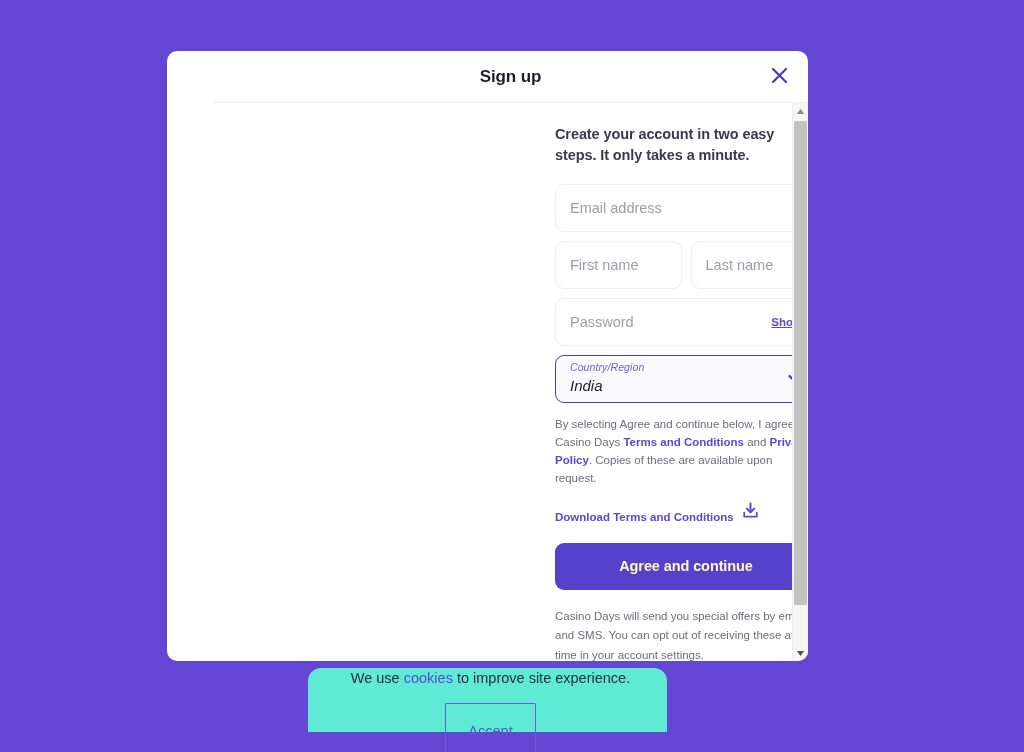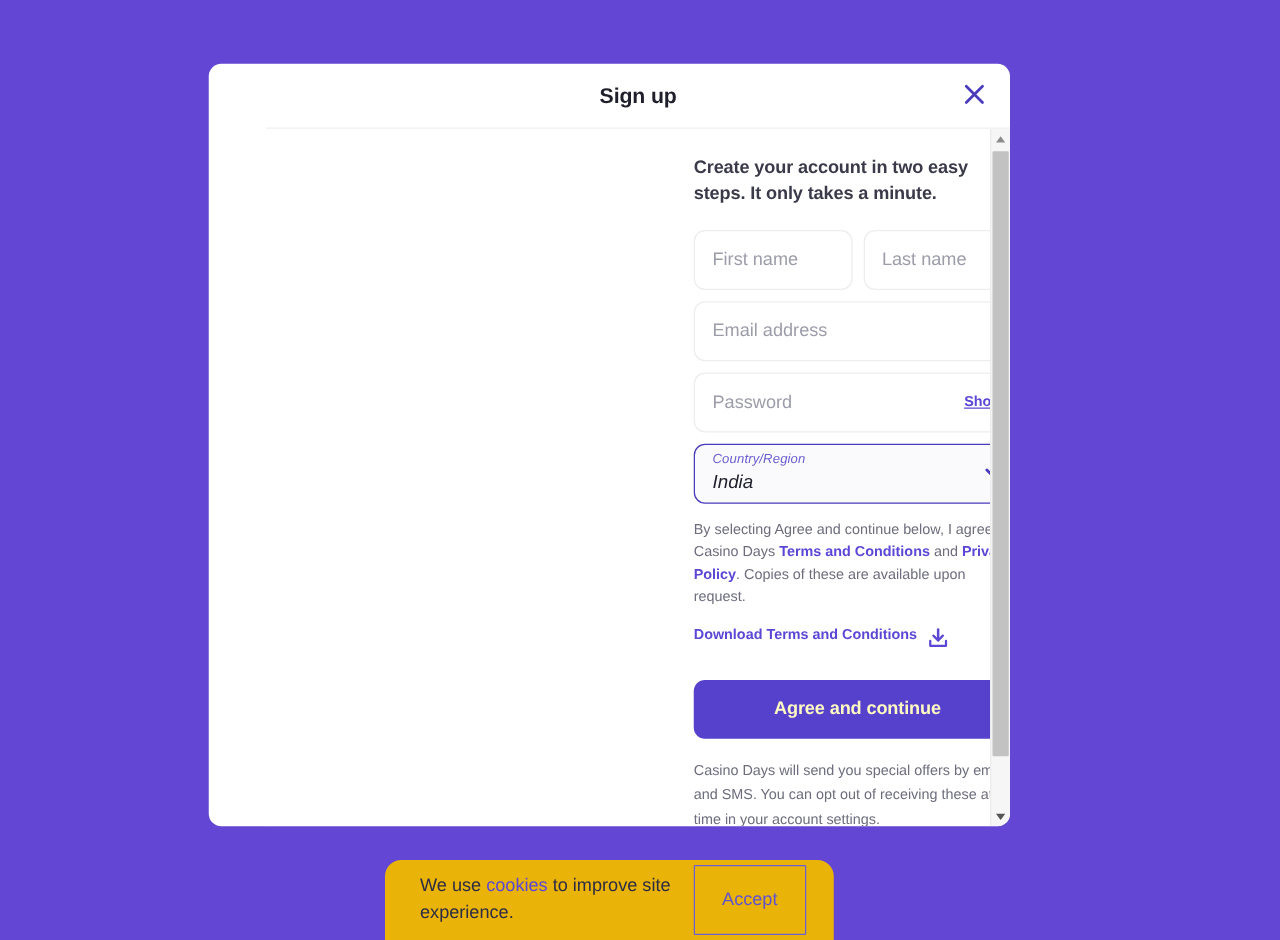--- a/index.html
+++ b/index.html
@@ -185,21 +185,21 @@
   #legal-text a, .lk {
     color: #5b47d6;
     font-weight: bold;
     text-decoration: none;
     cursor: pointer;
   }
 
   #download-row {
     margin-top: 14px;
     display: flex;
-    align-items: flex-start;
+    align-items: flex-end;
     gap: 8px;
   }
   #download-link {
     font-size: 11.5px;
     color: #5b47d6;
     font-weight: bold;
     cursor: pointer;
     text-decoration: none;
   }
 
@@ -257,29 +257,30 @@
     height: 484px;
     background: #c2c2c2;
     border-radius: 1px;
     cursor: pointer;
   }
 
   
   #cookie-banner {
     position: absolute;
     left: 308px;
-    top: 688px;
+    top: 668px;
     width: 359px;
     height: 64px;
-    background: #eab308;
+    background: #5eead4;
     border-radius: 13px 13px 0 0;
     display: flex;
     align-items: center;
     padding: 0 22px 0 28px;
     gap: 14px;
+    flex-direction: column;
   }
 
   #cookie-text {
     font-size: 14.5px;
     line-height: 1.42;
     color: #2c2c45;
     flex: 1 1 auto;
   }
   #cookie-link {
     color: #5b47d6;
@@ -318,31 +319,31 @@
   <div id="modal-body">
 
     <div id="left-pane"></div>
 
     <div id="form-pane">
       <div id="form-inner">
 
         <div id="intro-text">Create your account in two easy steps. It only takes a minute.</div>
 
         <div class="row">
+          <div class="field full">
+            <input type="text" placeholder="Email address" style="">
+          </div>
+        </div>
+
+        <div class="row">
           <div class="field half">
             <input type="text" placeholder="First name" style="">
           </div>
           <div class="field half">
             <input type="text" placeholder="Last name" style="">
-          </div>
-        </div>
-
-        <div class="row">
-          <div class="field full">
-            <input type="text" placeholder="Email address" style="">
           </div>
         </div>
 
         <div class="row">
           <div class="field full">
             <input type="password" placeholder="Password" style="">
             <span id="show-password">Show</span>
           </div>
         </div>
 

